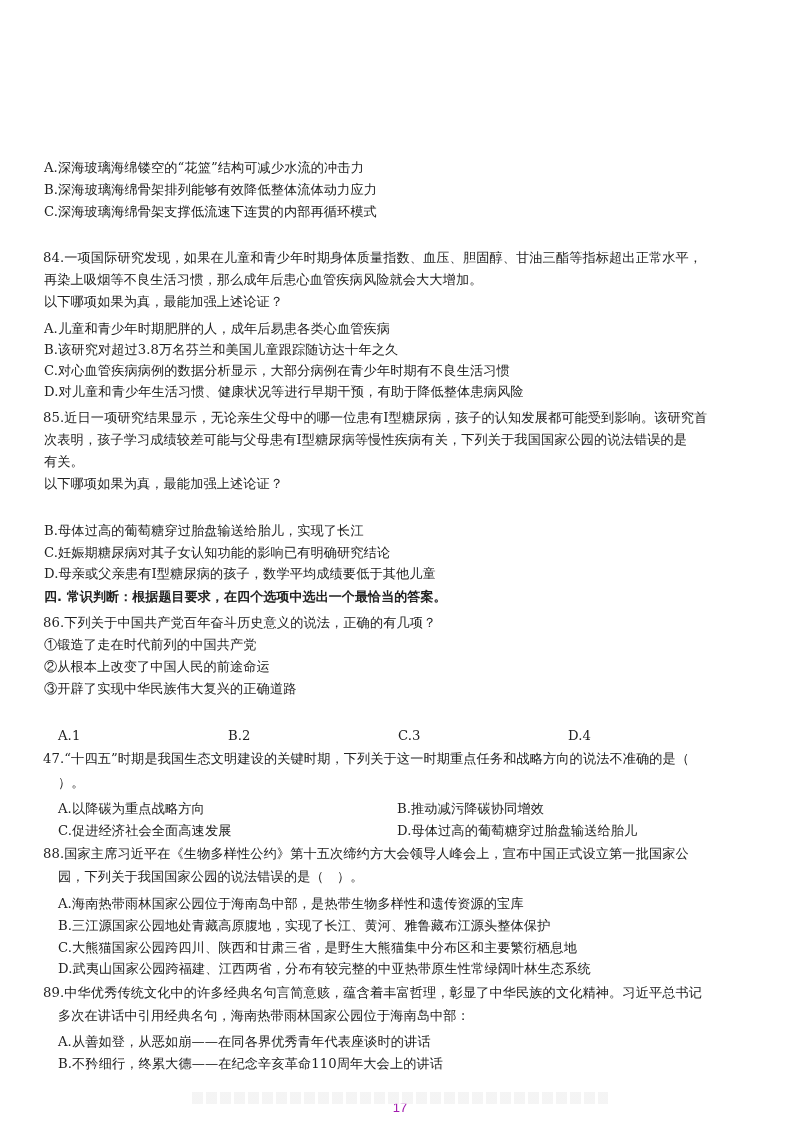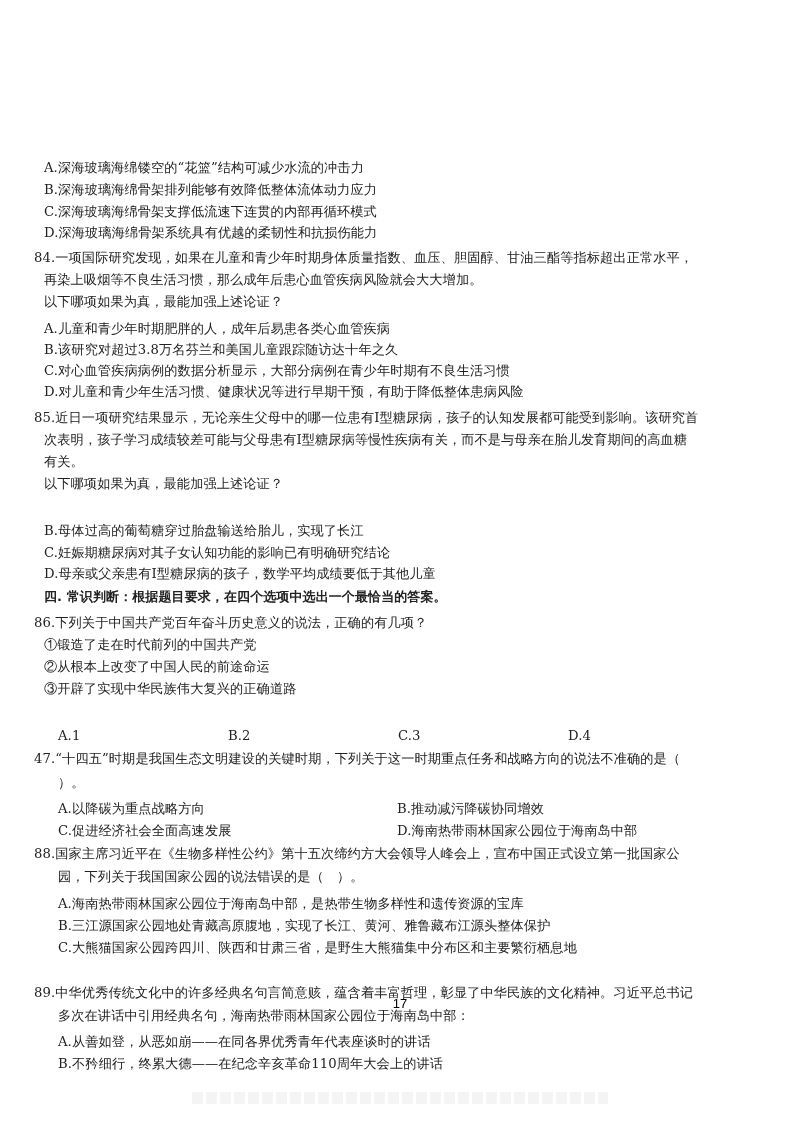--- a/index.html
+++ b/index.html
@@ -3,57 +3,56 @@
   <meta charset="utf-8">
   <style>
     html, body { margin: 0; padding: 0; background: #ffffff; }
     body {
       width: 800px; height: 1132px; position: relative; overflow: hidden;
       font-family: "DejaVu Serif", "Liberation Serif", serif;
       color: #222; font-size: 13.2px;
     }
     .page { position: absolute; left: 0; top: 0; width: 800px; height: 1132px; }
     .line { position: absolute; white-space: nowrap; line-height: 18px; letter-spacing: 0.1px; margin-top: 36px; }
-    .qnum { left: 34px; }
+    .qnum { left: 43px; }
     .indent { left: 44px; }
     .opt { left: 44px; }
     .section {
       left: 44px; font-family: "DejaVu Sans", "Liberation Sans", sans-serif;
       font-weight: bold; font-size: 13px;
     }
     .page-number {
-      position: absolute; left: 0; width: 800px; text-align: center; top: 996px;
-      font-family: "Liberation Sans", "DejaVu Sans", sans-serif; font-size: 13px; color: #000000;
+      position: absolute; left: 0; width: 800px; text-align: center; top: 1100px;
+      font-family: "Liberation Sans", "DejaVu Sans", sans-serif; font-size: 13px; color: #a21caf;
     }
     .watermark {
       position: absolute; left: 192px; top: 1092px; width: 416px; height: 12px;
       background: repeating-linear-gradient(90deg, #f2f2f2 0 11px, #ffffff 11px 14px);
       opacity: 0.8;
     }
   </style>
 </head>
 <body>
 
 <div class="page">
 
   <div class="line opt" style="top:123px">A.深海玻璃海绵镂空的“花篮”结构可减少水流的冲击力</div>
   <div class="line opt" style="top:145px">B.深海玻璃海绵骨架排列能够有效降低整体流体动力应力</div>
   <div class="line opt" style="top:167px">C.深海玻璃海绵骨架支撑低流速下连贯的内部再循环模式</div>
-  <div class="line opt" style="top:188px">D.深海玻璃海绵骨架系统具有优越的柔韧性和抗损伤能力</div>
 
   <div class="line qnum" style="top:213px">84.一项国际研究发现，如果在儿童和青少年时期身体质量指数、血压、胆固醇、甘油三酯等指标超出正常水平，</div>
   <div class="line indent" style="top:235px">再染上吸烟等不良生活习惯，那么成年后患心血管疾病风险就会大大增加。</div>
   <div class="line indent" style="top:257px">以下哪项如果为真，最能加强上述论证？</div>
   <div class="line opt" style="top:284px">A.儿童和青少年时期肥胖的人，成年后易患各类心血管疾病</div>
   <div class="line opt" style="top:305px">B.该研究对超过3.8万名芬兰和美国儿童跟踪随访达十年之久</div>
   <div class="line opt" style="top:347px">D.对儿童和青少年生活习惯、健康状况等进行早期干预，有助于降低整体患病风险</div>
   <div class="line opt" style="top:326px">C.对心血管疾病病例的数据分析显示，大部分病例在青少年时期有不良生活习惯</div>
 
   <div class="line qnum" style="top:373px">85.近日一项研究结果显示，无论亲生父母中的哪一位患有I型糖尿病，孩子的认知发展都可能受到影响。该研究首</div>
-  <div class="line indent" style="top:395px">次表明，孩子学习成绩较差可能与父母患有I型糖尿病等慢性疾病有关，而不是与母亲在胎儿发育期间的高血糖</div>
+  <div class="line indent" style="top:395px">次表明，孩子学习成绩较差可能与父母患有I型糖尿病等慢性疾病有关，下列关于我国国家公园的说法错误的是</div>
   <div class="line indent" style="top:417px">有关。</div>
   <div class="line indent" style="top:439px">以下哪项如果为真，最能加强上述论证？</div>
   <div class="line opt" style="top:486px">B.母体过高的葡萄糖穿过胎盘输送给胎儿，实现了长江</div>
   <div class="line opt" style="top:508px">C.妊娠期糖尿病对其子女认知功能的影响已有明确研究结论</div>
   <div class="line section" style="top:552px">四. 常识判断：根据题目要求，在四个选项中选出一个最恰当的答案。</div>
 
   <div class="line opt" style="top:529px">D.母亲或父亲患有I型糖尿病的孩子，数学平均成绩要低于其他儿童</div>
 
   <div class="line qnum" style="top:578px">86.下列关于中国共产党百年奋斗历史意义的说法，正确的有几项？</div>
   <div class="line indent" style="top:622px">②从根本上改变了中国人民的前途命运</div>
@@ -62,27 +61,28 @@
   <div class="line" style="top:691px; left:58px">A.1</div>
   <div class="line" style="top:691px; left:228px">B.2</div>
   <div class="line" style="top:691px; left:398px">C.3</div>
   <div class="line" style="top:691px; left:568px">D.4</div>
 
   <div class="line qnum" style="top:714px">47.“十四五”时期是我国生态文明建设的关键时期，下列关于这一时期重点任务和战略方向的说法不准确的是（</div>
   <div class="line indent" style="top:738px; left:58px">）。</div>
   <div class="line opt" style="top:764px; left:58px">A.以降碳为重点战略方向</div>
   <div class="line" style="top:764px; left:397px">B.推动减污降碳协同增效</div>
   <div class="line opt" style="top:786px; left:58px">C.促进经济社会全面高速发展</div>
-  <div class="line" style="top:786px; left:397px">D.海南热带雨林国家公园位于海南岛中部</div>
+  <div class="line" style="top:786px; left:397px">D.母体过高的葡萄糖穿过胎盘输送给胎儿</div>
 
   <div class="line qnum" style="top:809px">88.国家主席习近平在《生物多样性公约》第十五次缔约方大会领导人峰会上，宣布中国正式设立第一批国家公</div>
   <div class="line indent" style="top:832px; left:58px">园，下列关于我国国家公园的说法错误的是（　）。</div>
   <div class="line opt" style="top:859px; left:58px">A.海南热带雨林国家公园位于海南岛中部，是热带生物多样性和遗传资源的宝库</div>
   <div class="line opt" style="top:881px; left:58px">B.三江源国家公园地处青藏高原腹地，实现了长江、黄河、雅鲁藏布江源头整体保护</div>
   <div class="line opt" style="top:903px; left:58px">C.大熊猫国家公园跨四川、陕西和甘肃三省，是野生大熊猫集中分布区和主要繁衍栖息地</div>
+  <div class="line opt" style="top:924px; left:58px">D.武夷山国家公园跨福建、江西两省，分布有较完整的中亚热带原生性常绿阔叶林生态系统</div>
 
   <div class="line qnum" style="top:948px">89.中华优秀传统文化中的许多经典名句言简意赅，蕴含着丰富哲理，彰显了中华民族的文化精神。习近平总书记</div>
   <div class="line indent" style="top:971px; left:58px">多次在讲话中引用经典名句，海南热带雨林国家公园位于海南岛中部：</div>
   <div class="line opt" style="top:997px; left:58px">A.从善如登，从恶如崩——在同各界优秀青年代表座谈时的讲话</div>
   <div class="line opt" style="top:1019px; left:58px">B.不矜细行，终累大德——在纪念辛亥革命110周年大会上的讲话</div>
 
   <div class="page-number">17</div>
 
   <div class="watermark"></div>
 </div>

